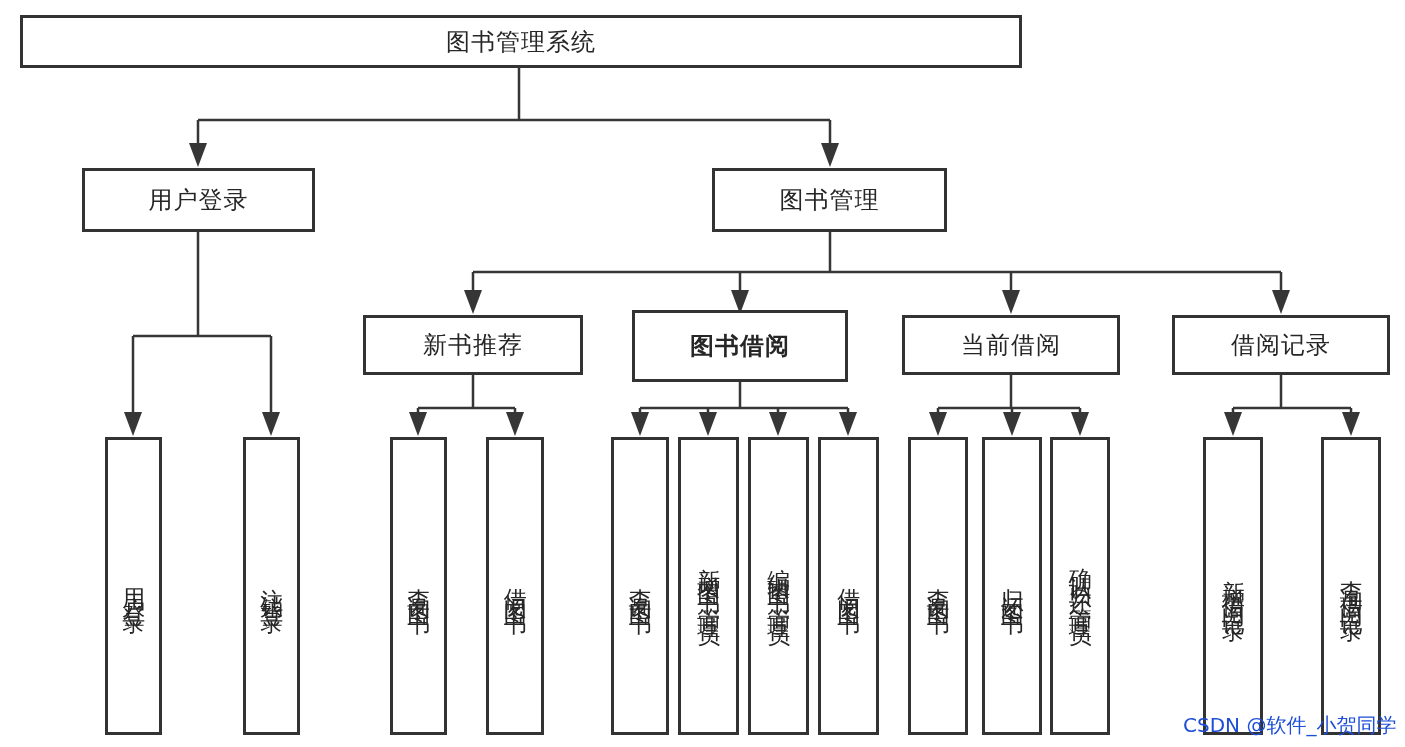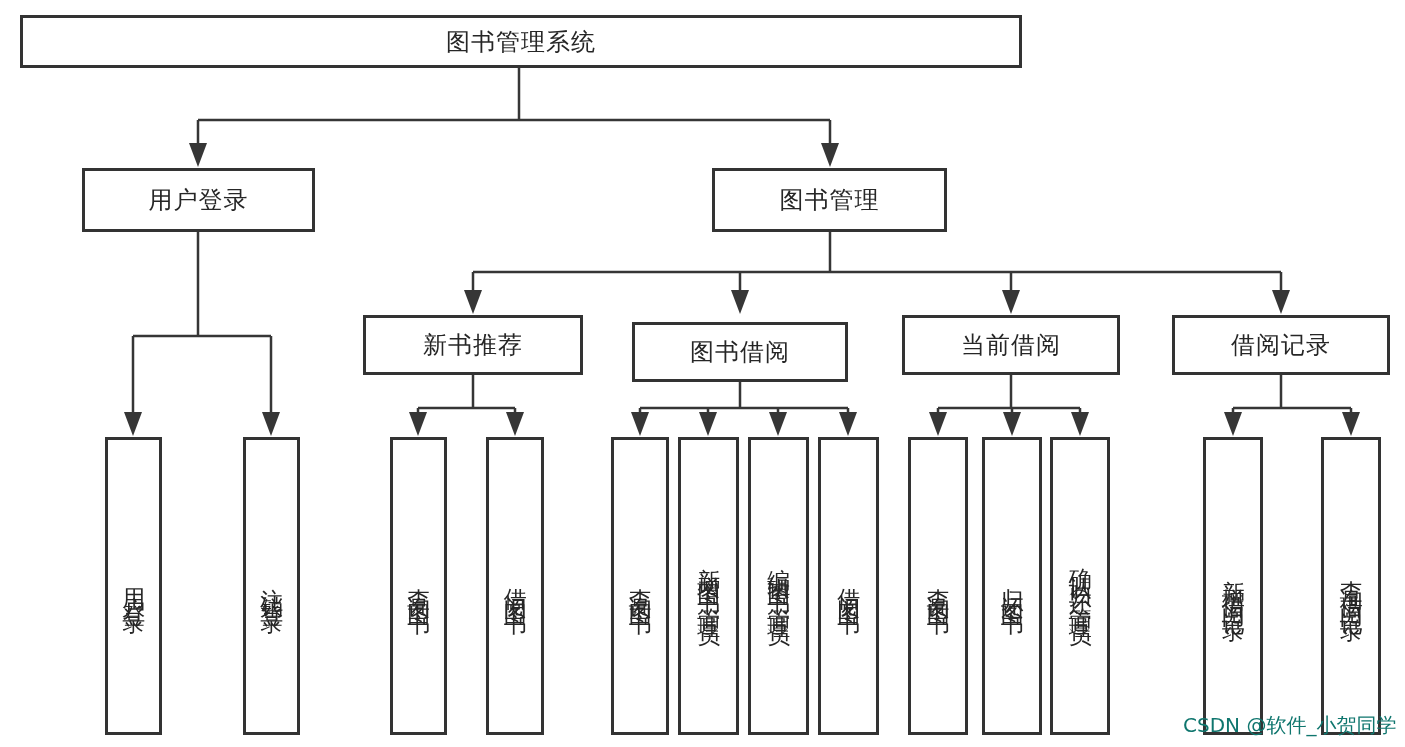--- a/index.html
+++ b/index.html
@@ -26,21 +26,21 @@
     writing-mode:vertical-rl;
     font-size:23px;
     letter-spacing:8px;
     line-height:1.1;
     color:#262626;
   }
   .watermark{
     position:absolute;
     left:1183px;top:712px;
     font-size:20px;
-    color:#0f766e;
+    color:#1d4ed8;
     white-space:nowrap;
     z-index:5;
   }
 </style>
 </head>
 <body>
 
 <div class="canvas">
 
   <svg class="connectors" viewBox="0 0 1405 747" xmlns="http://www.w3.org/2000/svg">
@@ -93,21 +93,21 @@
   <div class="box h-box" style="left:82px;top:168px;width:233px;height:64px;">
     <span>用户登录</span>
   </div>
   <div class="box h-box" style="left:363px;top:315px;width:220px;height:60px;">
     <span>新书推荐</span>
   </div>
 
   <div class="box h-box" style="left:712px;top:168px;width:235px;height:64px;">
     <span>图书管理</span>
   </div>
-  <div class="box h-box" style="left:632px;top:322px;width:216px;height:60px;">
+  <div class="box h-box" style="left:632px;top:310px;width:216px;height:72px;font-weight:bold;">
     <span>图书借阅</span>
   </div>
   <div class="box h-box" style="left:902px;top:315px;width:218px;height:60px;text-align:center;">
     <span>当前借阅</span>
   </div>
   <div class="box h-box" style="left:1172px;top:315px;width:218px;height:60px;">
     <span>借阅记录</span>
   </div>
 
   <div class="box v-box" style="left:105px;top:437px;width:57px;height:298px;">

